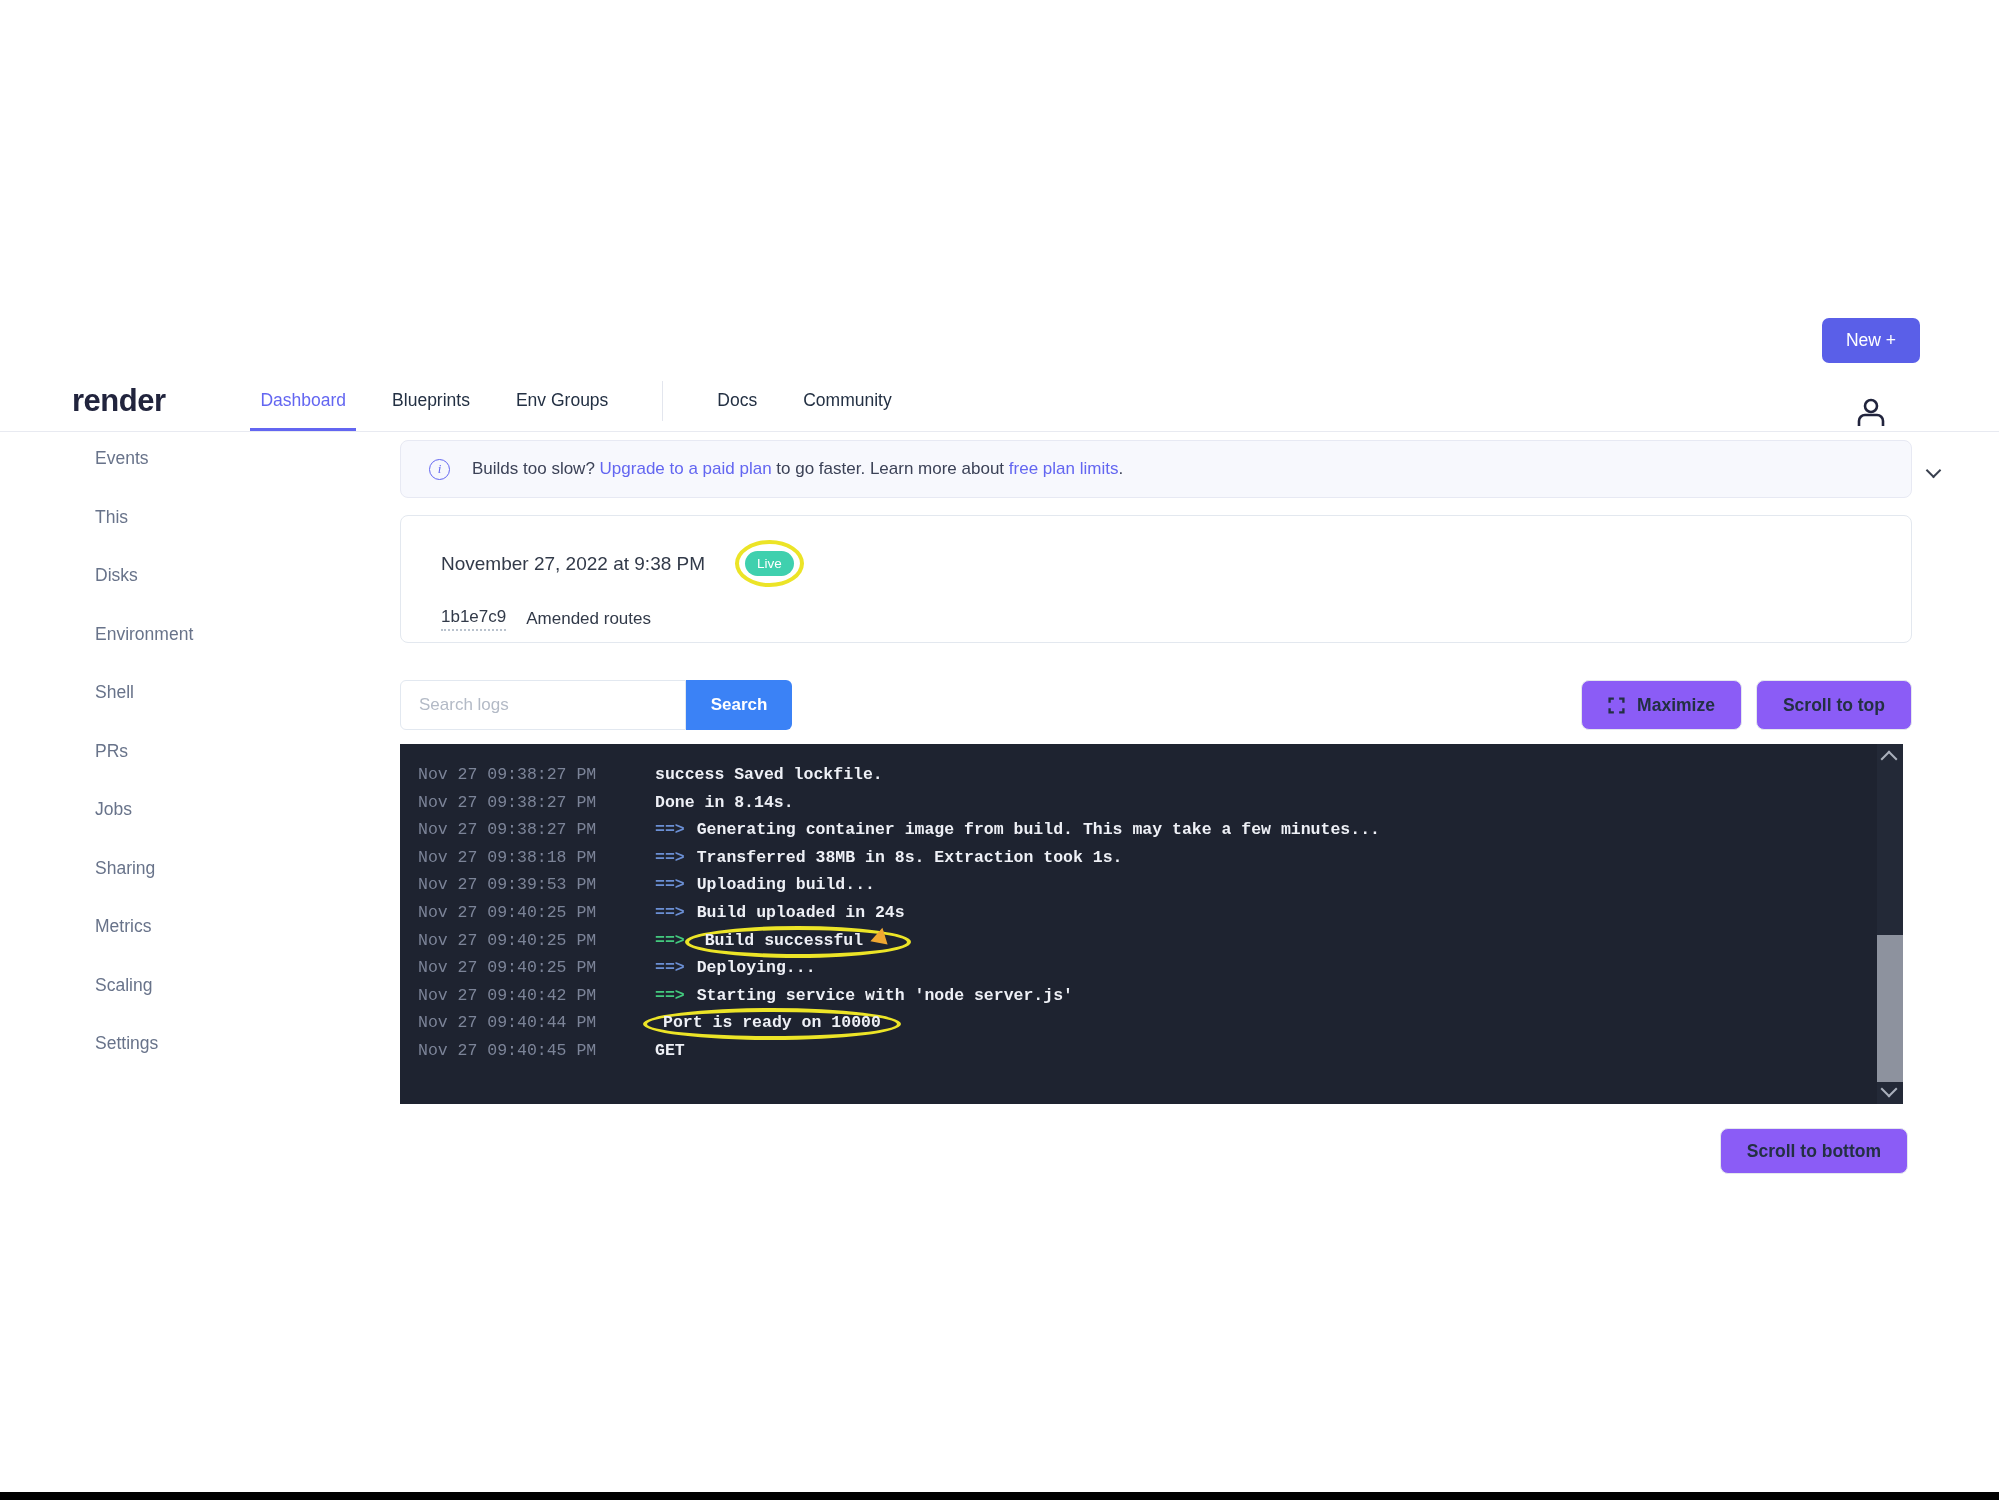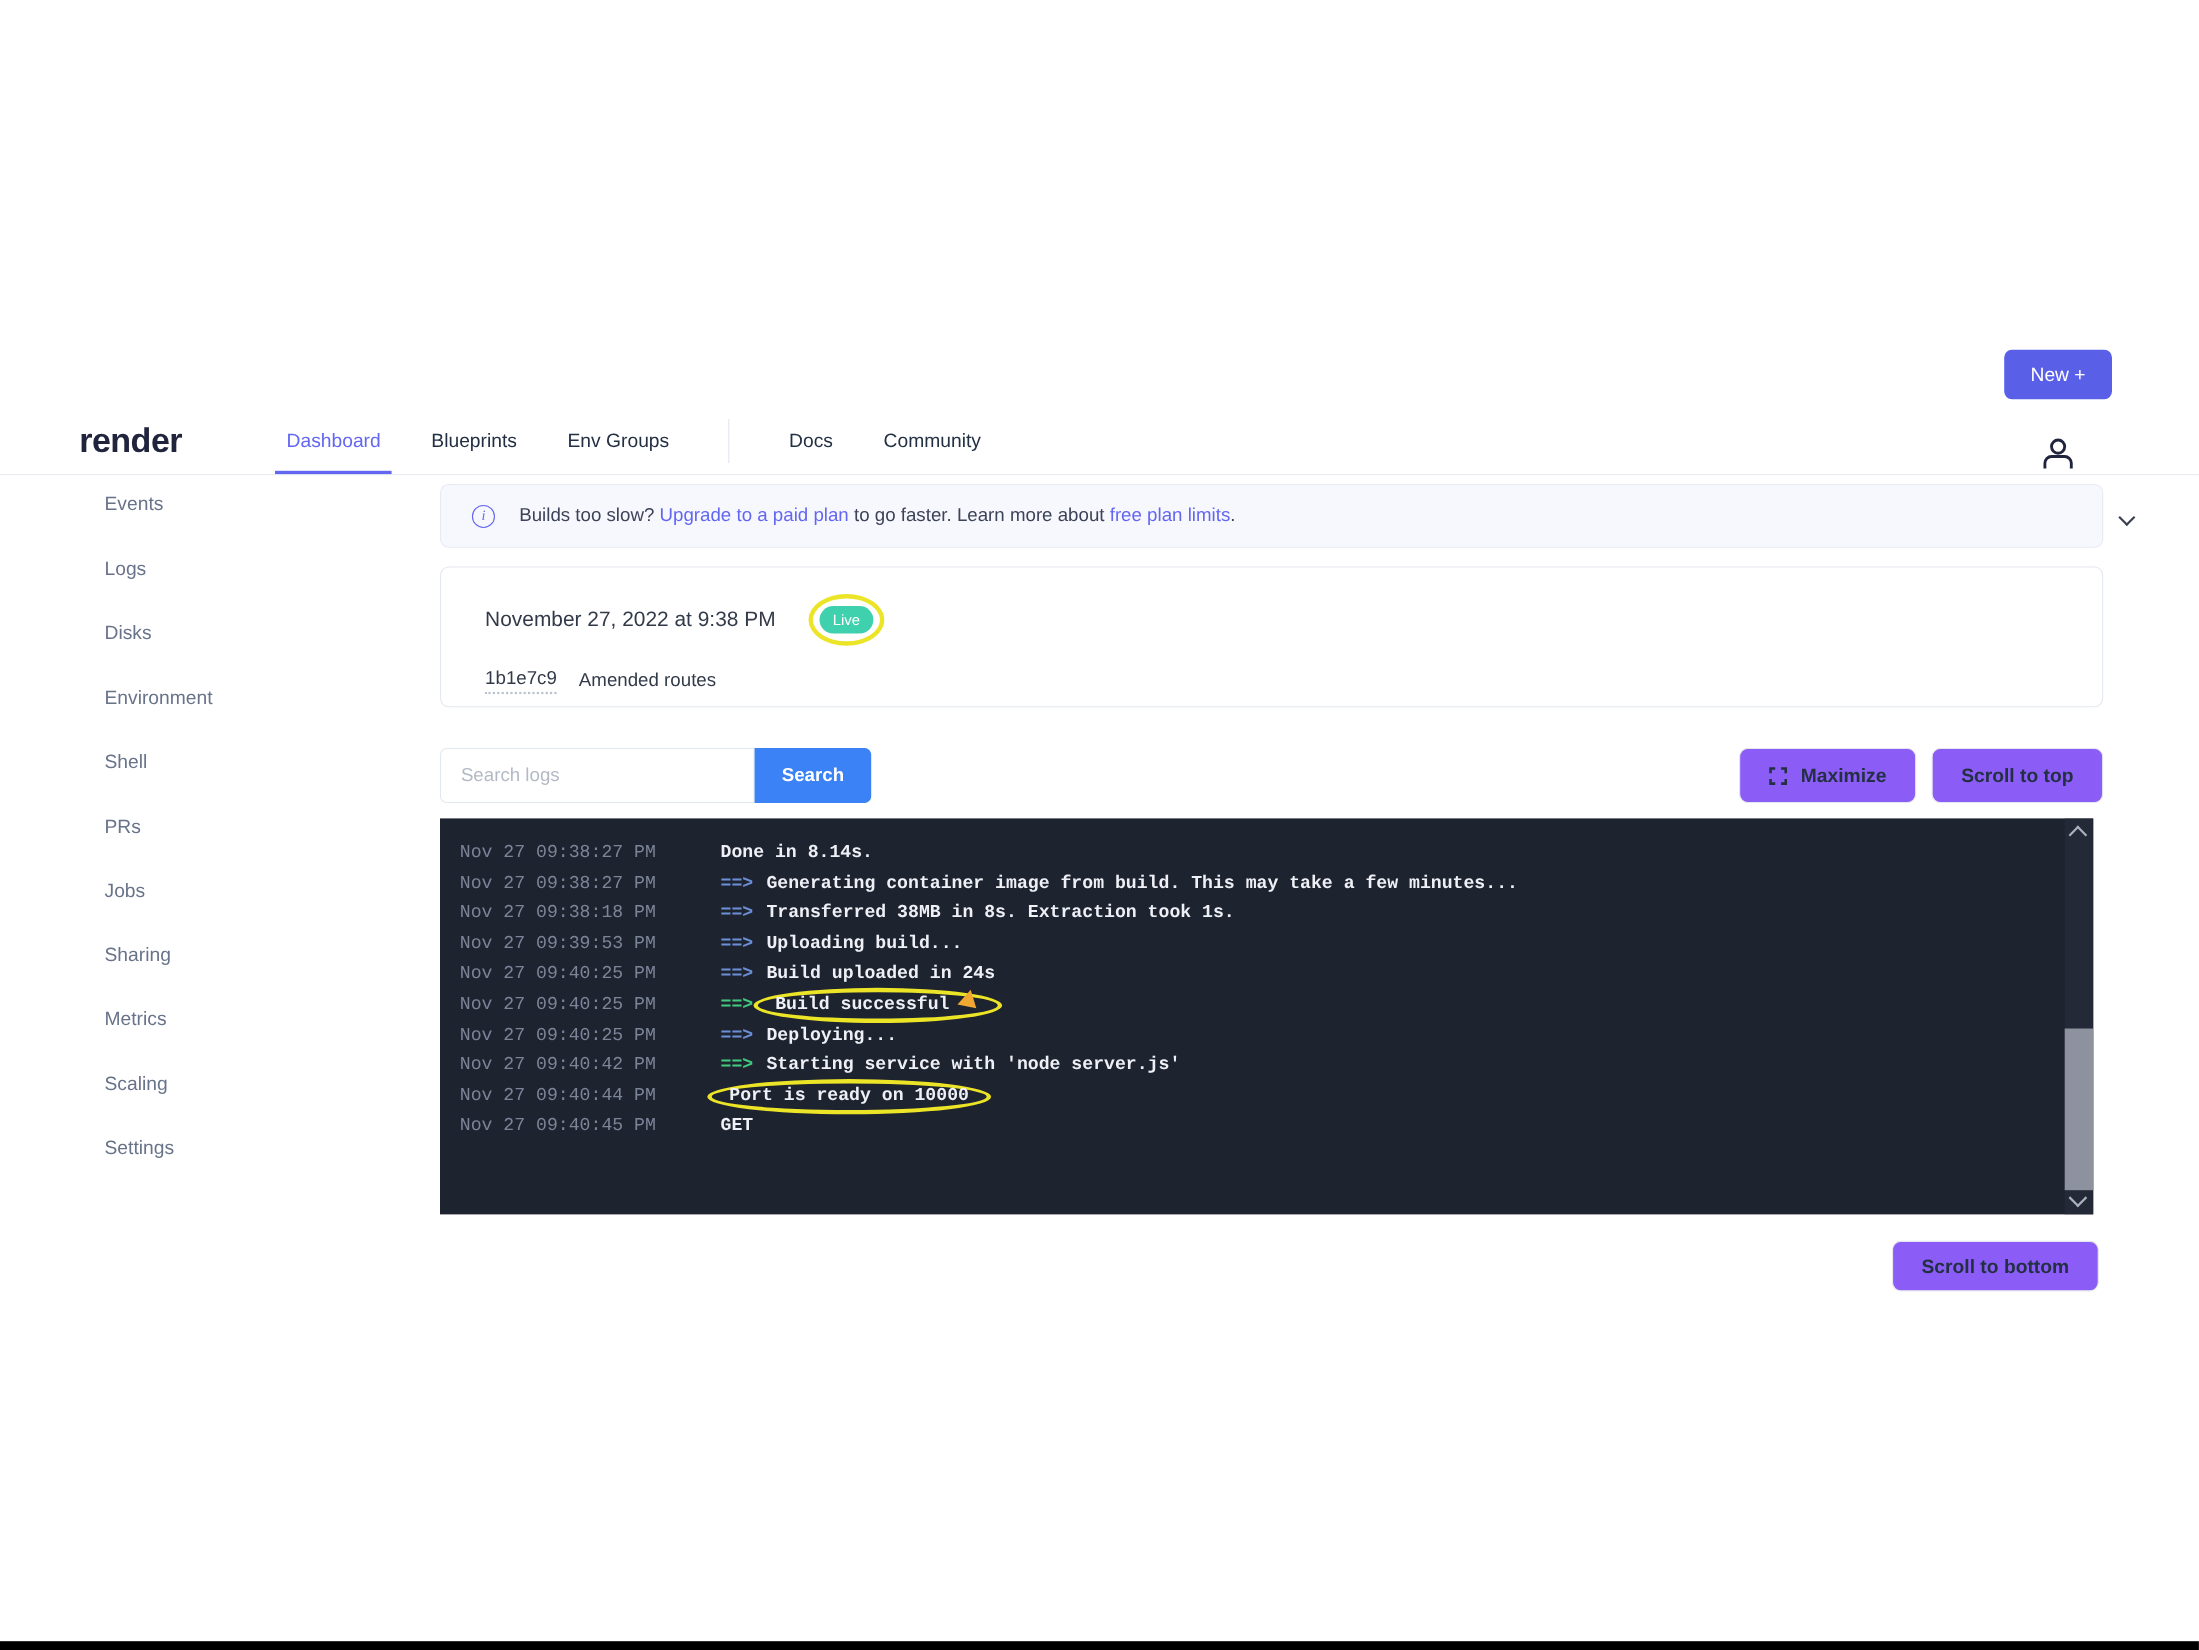--- a/index.html
+++ b/index.html
@@ -112,21 +112,21 @@
       </span>
       <span class="account">
         <span>· @gmail.com</span>
         <span class="chevron-down"></span>
       </span>
     </div>
   </div>
 
   <div class="sidebar">
       <div class="side-item">Events</div>
-      <div class="side-item">Logs</div>
+      <div class="side-item">This</div>
       <div class="side-item">Disks</div>
       <div class="side-item">Environment</div>
       <div class="side-item">Shell</div>
       <div class="side-item">PRs</div>
       <div class="side-item">Jobs</div>
       <div class="side-item">Sharing</div>
       <div class="side-item">Metrics</div>
       <div class="side-item">Scaling</div>
       <div class="side-item">Settings</div>
     </div>
@@ -162,20 +162,21 @@
             <path d="M1.5 5.5 V1.5 H5.5 M10.5 1.5 H14.5 V5.5 M14.5 10.5 V14.5 H10.5 M5.5 14.5 H1.5 V10.5" stroke="#233043" stroke-width="2.2"></path>
           </svg>
           <span>Maximize</span>
         </button>
         <button class="ghost-btn">Scroll to top</button>
       </div>
     </div>
 
     <div class="terminal">
       <div>
+          <div class="log-line"><span class="ts">Nov 27 09:38:27 PM</span><span class="msg">success Saved lockfile.</span></div>
           <div class="log-line"><span class="ts">Nov 27 09:38:27 PM</span><span class="msg">Done in 8.14s.</span></div>
           <div class="log-line"><span class="ts">Nov 27 09:38:27 PM</span><span class="prefix blue">==&gt;</span><span class="msg">Generating container image from build. This may take a few minutes...</span></div>
           <div class="log-line"><span class="ts">Nov 27 09:38:18 PM</span><span class="prefix blue">==&gt;</span><span class="msg">Transferred 38MB in 8s. Extraction took 1s.</span></div>
           <div class="log-line"><span class="ts">Nov 27 09:39:53 PM</span><span class="prefix blue">==&gt;</span><span class="msg">Uploading build...</span></div>
           <div class="log-line"><span class="ts">Nov 27 09:40:25 PM</span><span class="prefix blue">==&gt;</span><span class="msg">Build uploaded in 24s</span></div>
           <div class="log-line"><span class="ts">Nov 27 09:40:25 PM</span><span class="prefix green">==&gt;</span><span class="msg circled">Build successful<span class="party-icon"></span></span></div>
           <div class="log-line"><span class="ts">Nov 27 09:40:25 PM</span><span class="prefix blue">==&gt;</span><span class="msg">Deploying...</span></div>
           <div class="log-line"><span class="ts">Nov 27 09:40:42 PM</span><span class="prefix green">==&gt;</span><span class="msg">Starting service with 'node server.js'</span></div>
           <div class="log-line"><span class="ts">Nov 27 09:40:44 PM</span><span class="msg circled">Port is ready on 10000</span></div>
           <div class="log-line"><span class="ts">Nov 27 09:40:45 PM</span><span class="msg">GET</span></div>

